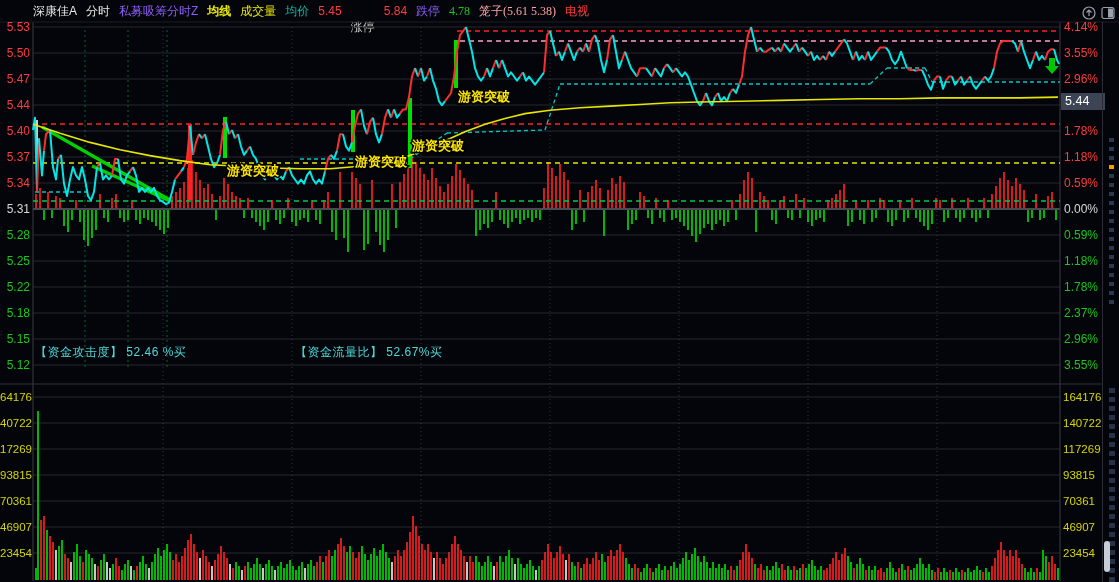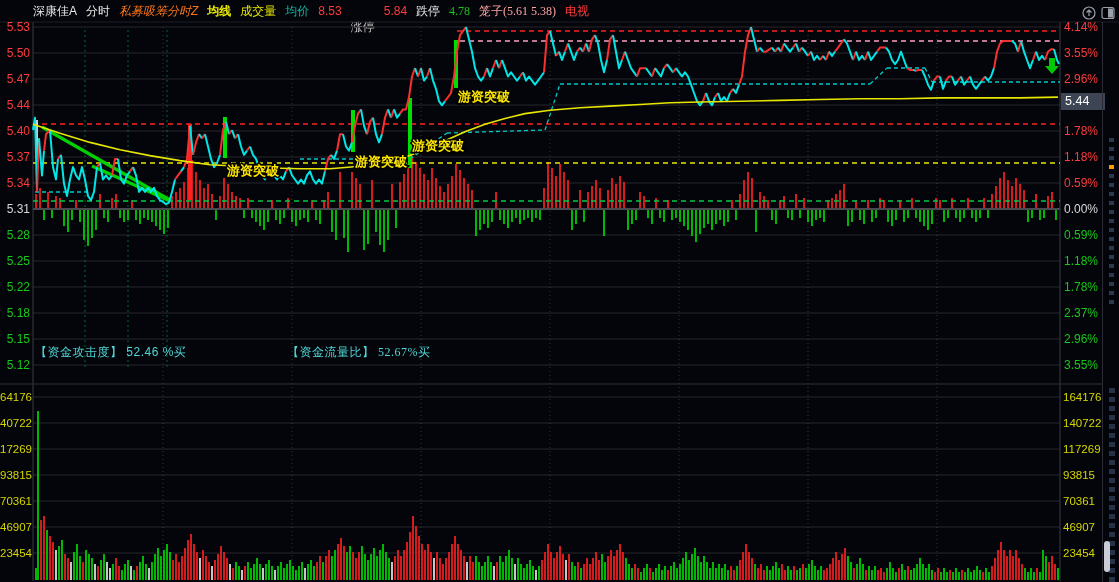--- a/index.html
+++ b/index.html
@@ -5,40 +5,40 @@
   html,body{margin:0;padding:0;background:#04050a;width:1119px;height:582px;overflow:hidden;
     font-family:"Liberation Sans","DejaVu Sans",sans-serif;}
   #stage{position:relative;width:1119px;height:572px;background:#04050a;}
   #topbar{position:absolute;left:0;top:0;width:1119px;height:22px;display:flex;align-items:center;
     gap:9px;padding-left:33px;font-size:12px;white-space:nowrap;}
   #topbar span{display:inline-block;}
   #chart{position:absolute;left:0;top:0;}
   #price-badge{position:absolute;left:1061px;top:93px;width:40px;height:17px;background:#3d4454;
     color:#ffffff;font-size:12.5px;line-height:17px;padding-left:4px;}
   .fund-label{position:absolute;top:344px;color:#4fd8d8;font-size:12px;letter-spacing:.5px;}
-  #fund1{left:35px;} #fund2{left:287px;font-family:Liberation Serif, serif;}
+  #fund1{left:35px;} #fund2{left:295px;}
   #topicons{position:absolute;left:1082px;top:6px;display:flex;gap:5px;}
   #rightstrip{position:absolute;left:1102px;top:22px;width:17px;height:560px;border-left:1px solid #2c2c36;}
   #vscroll{position:absolute;left:1104px;top:541px;width:6px;height:31px;background:#c9ced6;border-radius:3px;}
 </style>
 </head>
 <body>
 <div id="stage">
 
 <div id="topbar">
       <span style="color: rgb(232, 232, 232);">深康佳A</span>
       <span style="color: rgb(232, 232, 232);">分时</span>
-      <span style="color: #f97316; font-style: italic;">私募吸筹分时Z</span>
+      <span style="color: #8b5cf6;">私募吸筹分时Z</span>
       <span style="color: rgb(232, 232, 0); font-weight: bold;">均线</span>
       <span style="color: rgb(232, 232, 0);">成交量</span>
       <span style="color: #14b8a6;">均价</span>
-      <span style="color: rgb(255, 59, 59);">8.53</span>
+      <span style="color: rgb(255, 59, 59);">5.45</span>
       <span style="color: rgb(200, 200, 200); margin-top: 32px;">涨停</span>
       <span style="color: rgb(255, 59, 59);">5.84</span>
-      <span style="color: #e5e5e5;">跌停</span>
+      <span style="color: #8b5cf6;">跌停</span>
       <span style="color: rgb(24, 200, 24); font-family: Liberation Serif, serif;">4.78</span>
       <span style="color: #fca5a5; font-family: Liberation Serif, serif;">笼子(5.61 5.38)</span>
       <span style="color: rgb(255, 59, 59);">电视</span>
     </div>
 
 <div id="topicons">
   <svg width="14" height="14" viewBox="0 0 14 14">
     <circle cx="7" cy="7" r="6" fill="none" stroke="#9aa0aa" stroke-width="1.2"></circle>
     <path d="M7 10 L7 4 M4.5 6.5 L7 4 L9.5 6.5" fill="none" stroke="#9aa0aa" stroke-width="1.2"></path>
   </svg>

